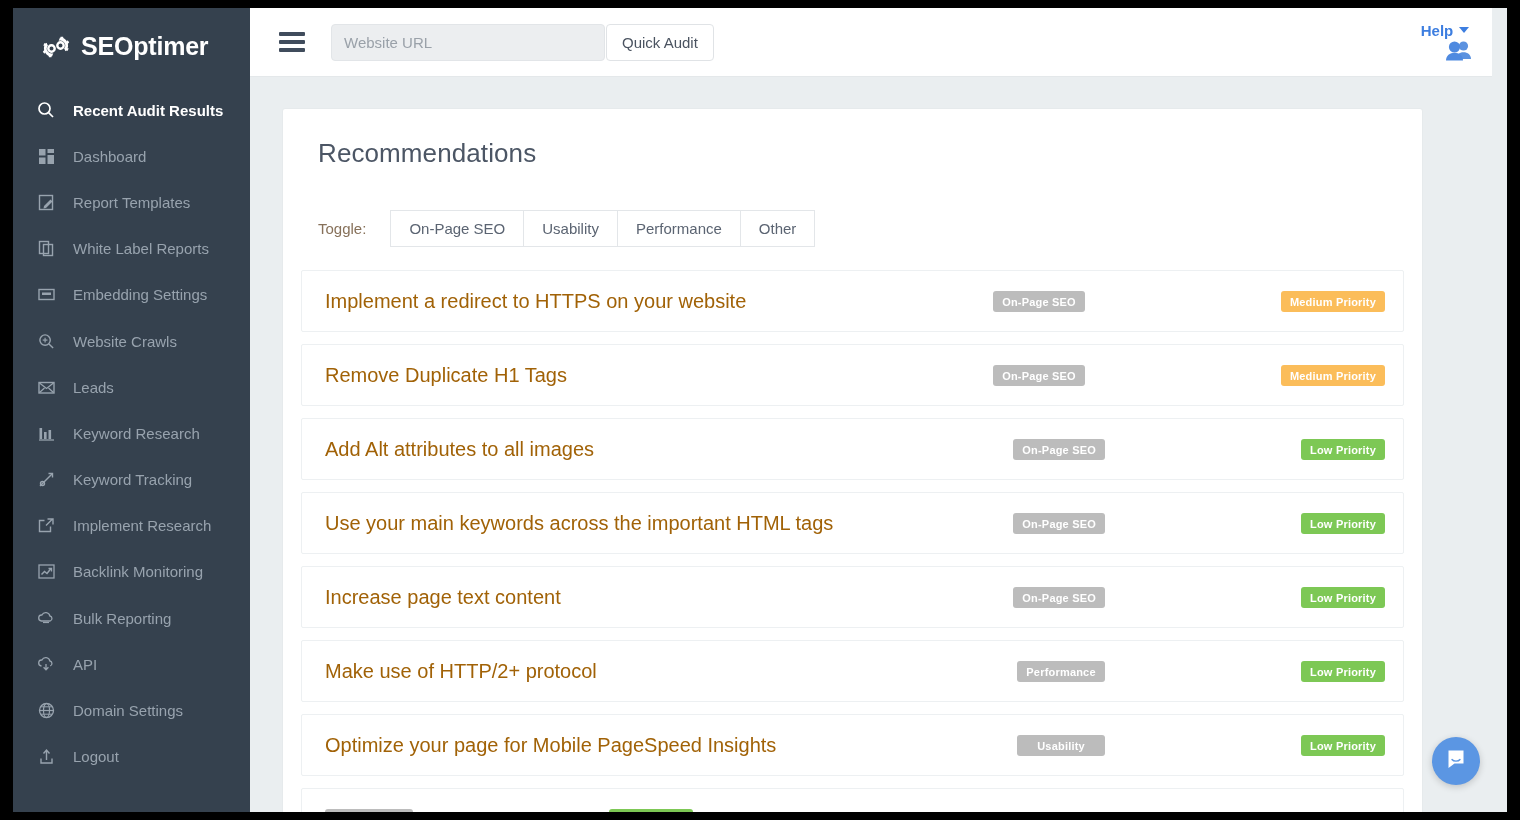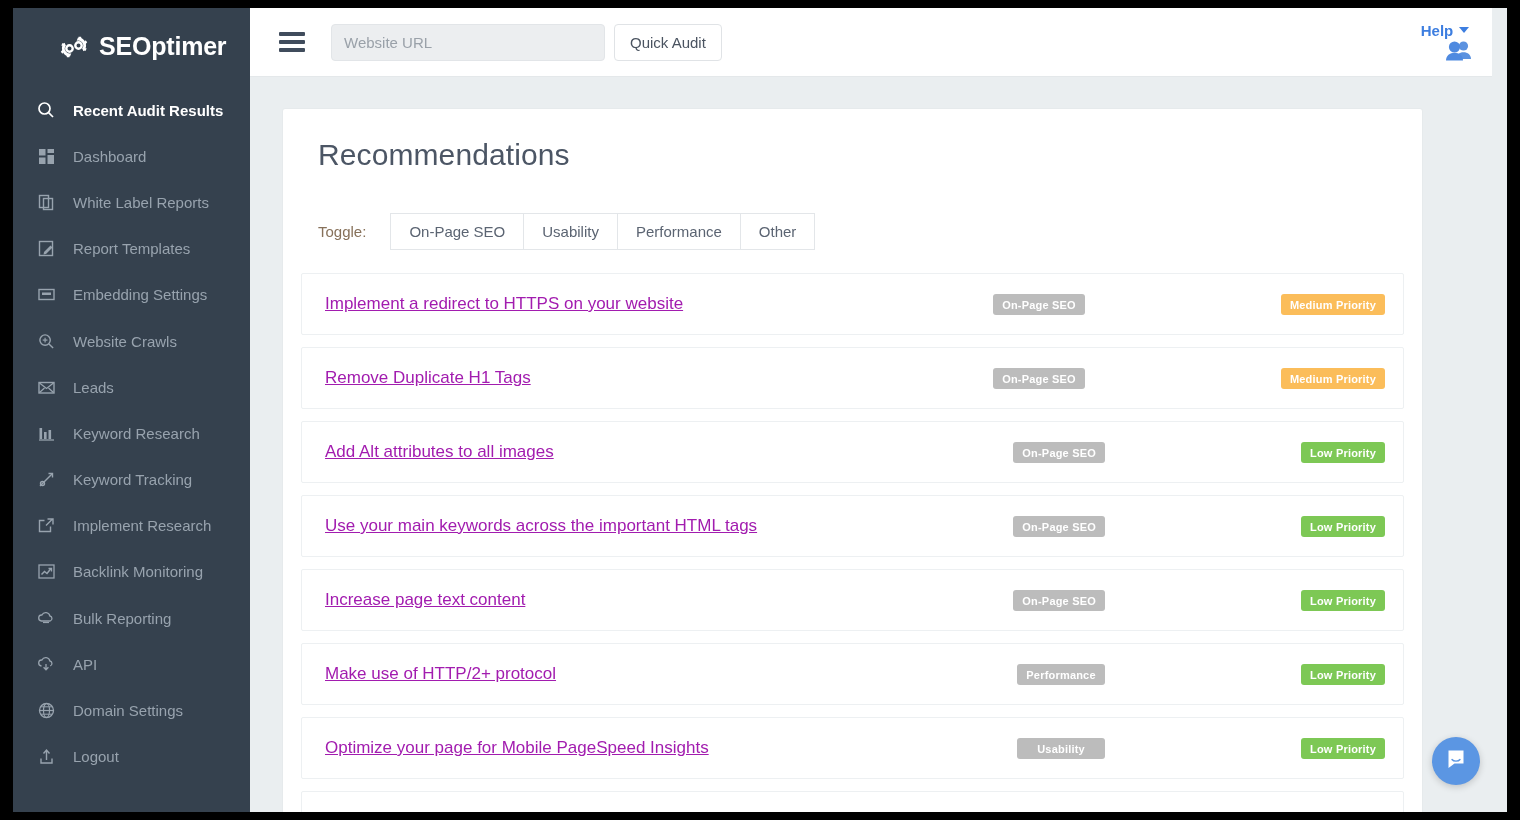--- a/index.html
+++ b/index.html
@@ -20,21 +20,21 @@
   
   #sidebar {
     position: absolute; left: 0; top: 0;
     width: 237px; height: 804px;
     background: #35414e;
     color: #b6bfc8;
   }
   .logo-row {
     height: 77px;
     display: flex; align-items: center;
-    padding-left: 45px;
+    padding-left: 27px;
   }
   .logo-mark { width: 32px; height: 32px; flex: none; margin-right: 9px; }
   .logo-text {
     font-size: 25px; font-weight: bold; color: #ffffff;
     letter-spacing: -0.2px;
   }
   .nav { padding-top: 2px; }
   .nav-item {
     display: flex; align-items: center;
     height: 46.2px;
@@ -76,21 +76,21 @@
     border: 1px solid #e2e5e8;
     border-radius: 4px;
     padding: 0 12px;
     font-size: 15px;
     color: #9aa1a9;
     font-family: "Liberation Sans", sans-serif;
     outline: none;
   }
   .url-input::placeholder { color: #9aa1a9; }
   .quick-audit {
-    margin-left: 9px;
+    margin-left: 1px;
     height: 37px;
     padding: 0 15px;
     background: #ffffff;
     border: 1px solid #e0e3e6;
     border-radius: 4px;
     font-size: 15px;
     color: #4a5360;
     cursor: pointer;
     font-family: "Liberation Sans", sans-serif;
   }
@@ -125,21 +125,21 @@
     position: absolute;
     left: 32px; top: 31px;
     width: 1141px;
     min-height: 740px;
     background: #ffffff;
     border: 1px solid #e6eaec;
     border-radius: 3px;
     padding: 29px 18px 0 18px;
   }
   .page-title {
-    font-size: 30px;
+    font-size: 26px;
     color: #4c5665;
     font-weight: normal;
     padding-left: 17px;
     letter-spacing: 0.1px;
   }
   .toggle-row {
     display: flex; align-items: center;
     margin-top: 41px;
     padding-left: 17px;
   }
@@ -164,24 +164,23 @@
     height: 62px;
     border: 1px solid #edf0f2;
     border-radius: 2px;
     margin-bottom: 12px;
     display: flex; align-items: center;
     padding: 0 18px 0 23px;
     background: #ffffff;
     cursor: pointer;
   }
   .rec-title {
-    font-size: 17px;
-    color: #a21caf;
+    font-size: 20px;
+    color: #a16207;
     flex: 1;
-    text-decoration: underline;
   }
   .badge {
     font-size: 11px;
     font-weight: bold;
     color: #ffffff;
     border-radius: 3px;
     padding: 5px 9px 4px 9px;
     letter-spacing: 0.2px;
     white-space: nowrap;
     text-align: center;
@@ -251,34 +250,34 @@
               <rect x="9.5" y="1" width="6.5" height="4" fill="#98a3ae" stroke="none"></rect>
               <rect x="9.5" y="7" width="6.5" height="9" fill="#98a3ae" stroke="none"></rect>
               <rect x="1" y="9.5" width="6.5" height="6.5" fill="#98a3ae" stroke="none"></rect>
             </svg>
           </span>
         <span>Dashboard</span>
       </div>
       <div class="nav-item">
         <span class="ico">
             <svg width="17" height="17" viewBox="0 0 17 17">
+              <rect x="1.5" y="1.5" width="13" height="14" stroke="#98a3ae" fill="none" stroke-width="1.4"></rect>
+              <path d="M6 12l6.5-6.5 2 2L8 14l-2.5.5z" fill="#98a3ae" stroke="none"></path>
+            </svg>
+          </span>
+        <span>Report Templates</span>
+      </div>
+      <div class="nav-item">
+        <span class="ico">
+            <svg width="17" height="17" viewBox="0 0 17 17">
               <rect x="1.5" y="1.5" width="9" height="12" stroke="#98a3ae" fill="none" stroke-width="1.4"></rect>
               <rect x="5.5" y="4.5" width="9" height="11" stroke="#98a3ae" fill="none" stroke-width="1.4"></rect>
             </svg>
           </span>
         <span>White Label Reports</span>
-      </div>
-      <div class="nav-item">
-        <span class="ico">
-            <svg width="17" height="17" viewBox="0 0 17 17">
-              <rect x="1.5" y="1.5" width="13" height="14" stroke="#98a3ae" fill="none" stroke-width="1.4"></rect>
-              <path d="M6 12l6.5-6.5 2 2L8 14l-2.5.5z" fill="#98a3ae" stroke="none"></path>
-            </svg>
-          </span>
-        <span>Report Templates</span>
       </div>
       <div class="nav-item">
         <span class="ico">
             <svg width="17" height="17" viewBox="0 0 17 17">
               <rect x="1" y="3.5" width="15" height="10" stroke="#98a3ae" fill="none" stroke-width="1.4"></rect>
               <rect x="4" y="6.5" width="9" height="2.5" fill="#98a3ae" stroke="none"></rect>
             </svg>
           </span>
         <span>Embedding Settings</span>
       </div>

